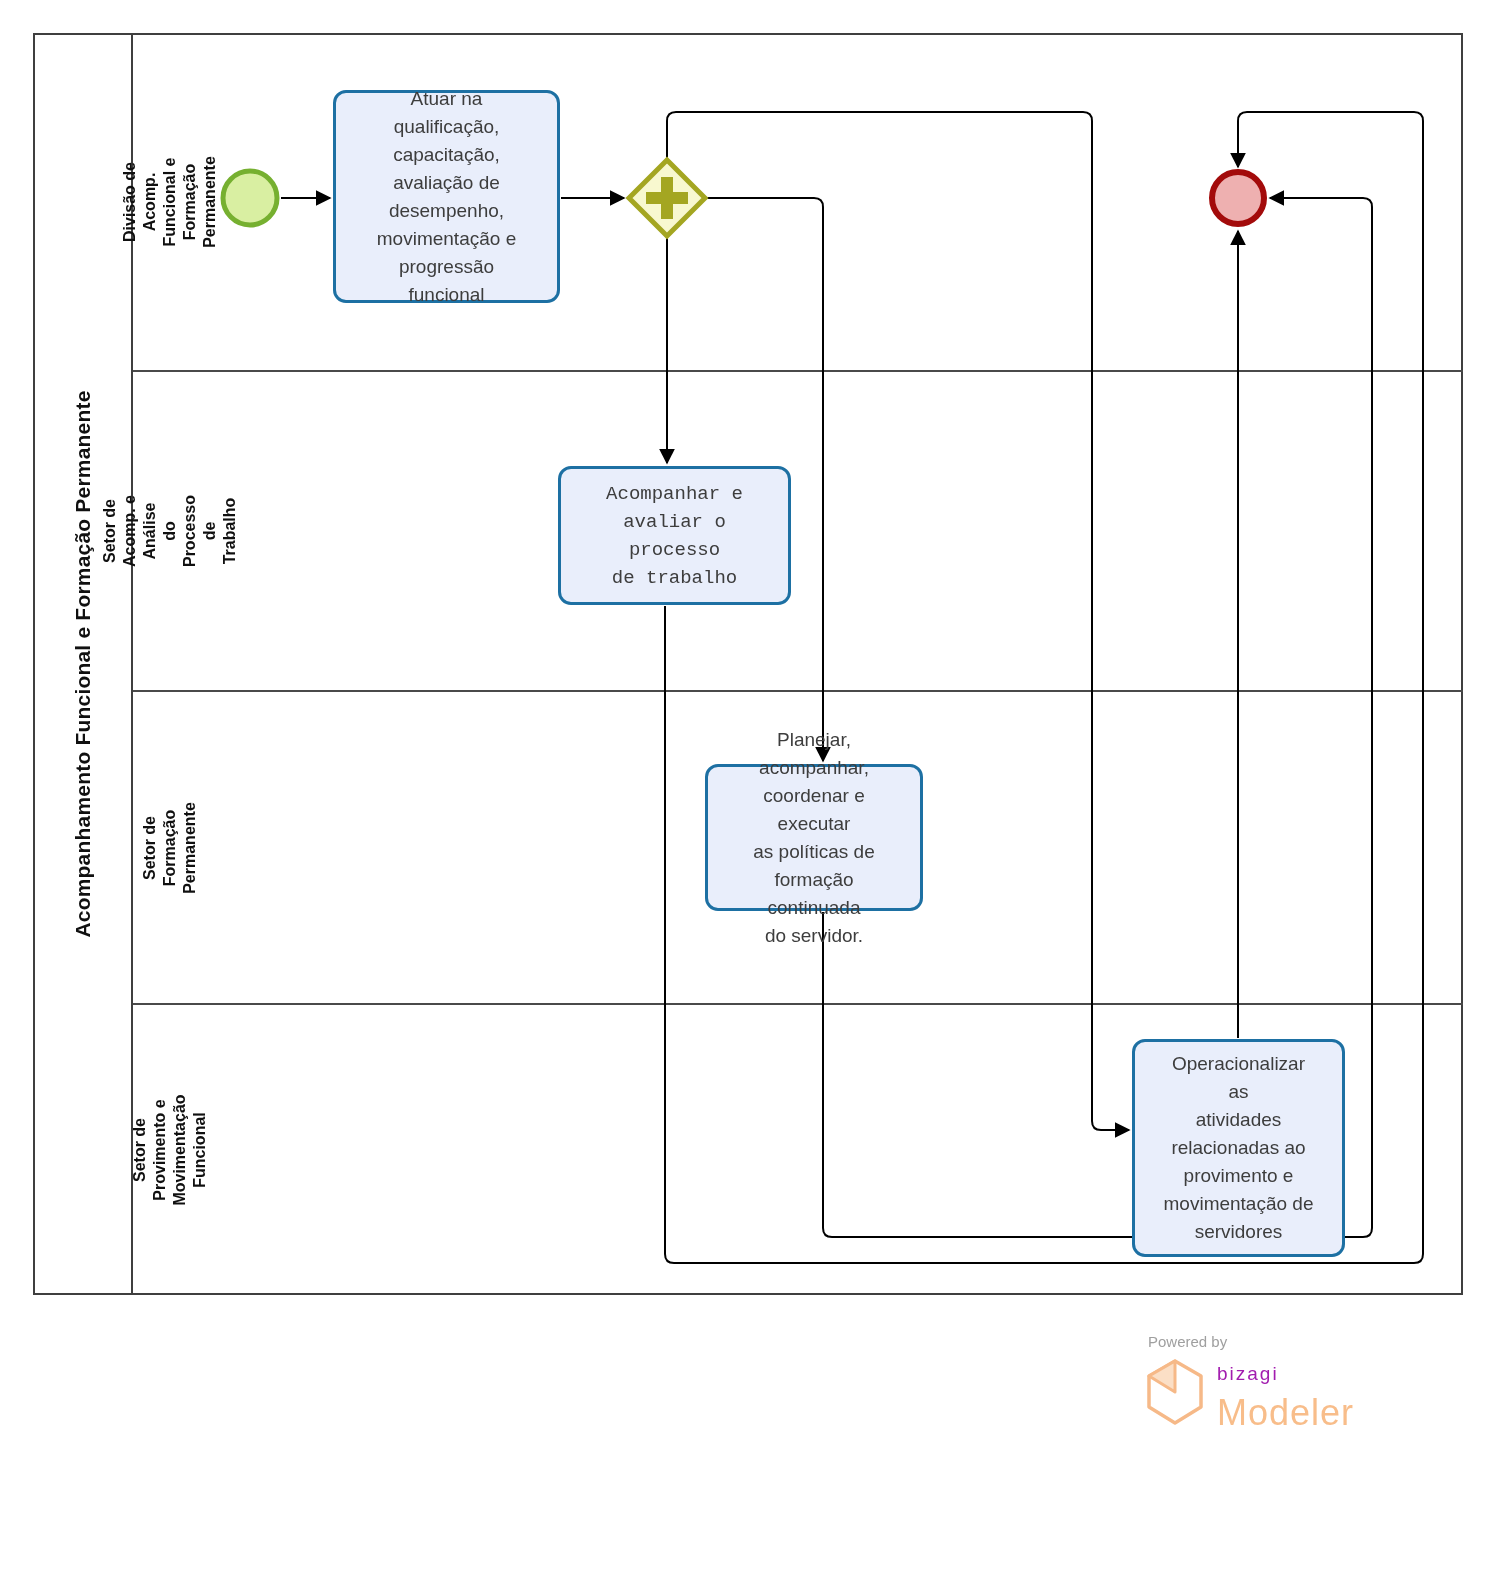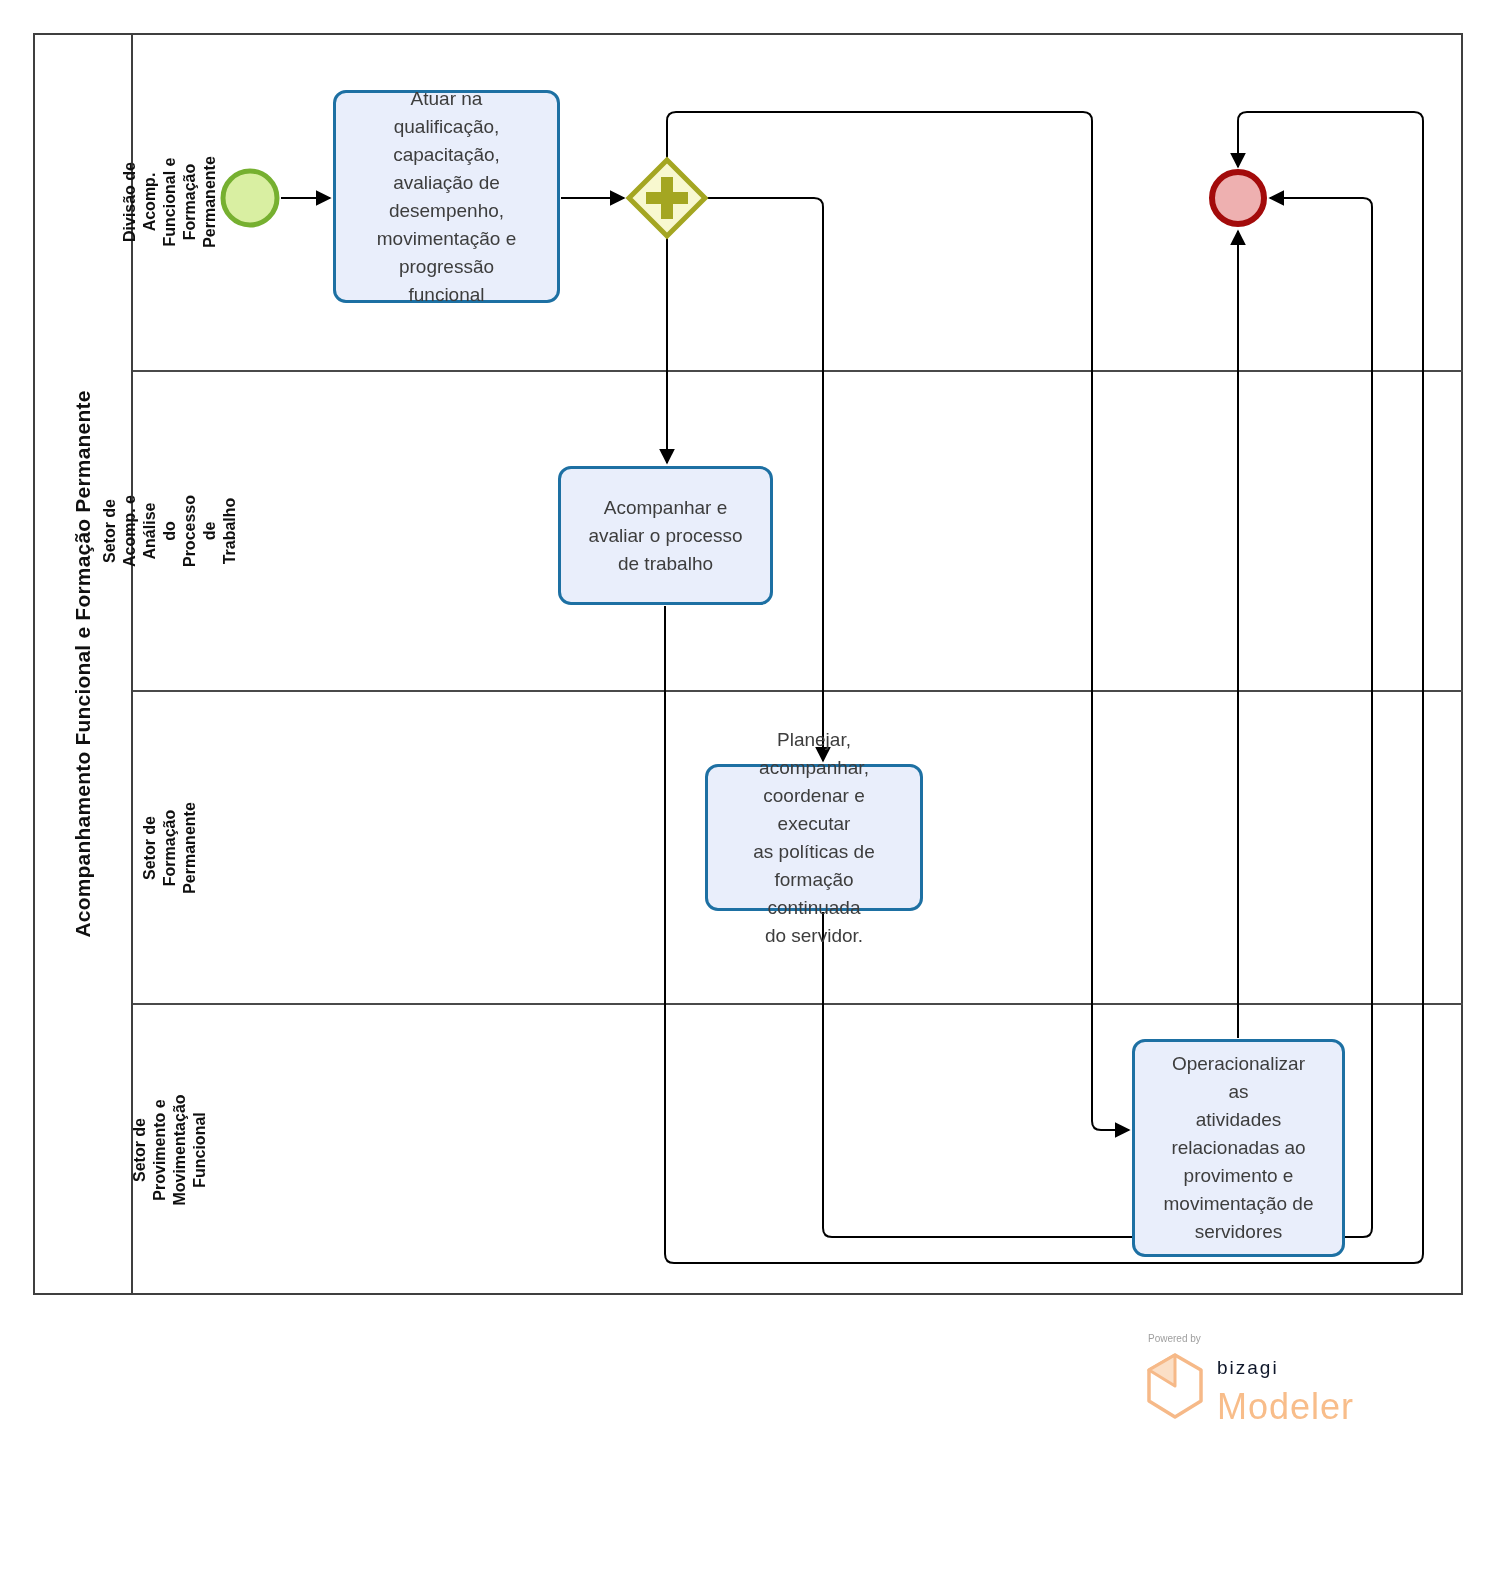--- a/index.html
+++ b/index.html
@@ -32,32 +32,32 @@
   }
   
   .task {
     position:absolute; box-sizing:border-box;
     border:3px solid #1d70a3; border-radius:13px; background:#e9eefb;
     display:flex; align-items:center; justify-content:center;
     text-align:center; color:#3d3d3d; font-size:19px; line-height:28px;
     padding:2px 26px; white-space:pre-line;
   }
   #task1 { left:333px; top:90px;   width:227px; height:213px; }
-  #task2 { left:558px; top:466px;  width:215px; height:139px; }
+  #task2 { left:558px; top:466px;  width:233px; height:139px;font-family:Liberation Mono, monospace; }
   #task3 { left:705px; top:764px;  width:218px; height:147px; }
   #task4 { left:1132px; top:1039px; width:213px; height:218px; }
   
   .overlay { position:absolute; left:0; top:0; }
   .flow { fill:none; stroke-width:2; }
   
   .logo { position:absolute; left:1147px; top:1333px; filter:blur(0.4px); }
-  .powered { font-size:10px; color:#9f9f9f; margin:0 0 9px 1px; }
+  .powered { font-size:15px; color:#9f9f9f; margin:0 0 9px 1px; }
   .logo-row { display:flex; align-items:flex-start; }
   .logo-texts { margin-left:14px; }
-  .bizagi  { font-size:19px; color:#0f172a; letter-spacing:2px; margin-top:4px; }
+  .bizagi  { font-size:19px; color:#a21caf; letter-spacing:2px; margin-top:4px; }
   .modeler { font-size:36px; color:#f8bd8a; letter-spacing:1px; margin-top:7px; }
 </style>
 </head>
 <body>
 
 <div class="canvas">
 
   <div class="pool-border"></div>
   <div class="title-divider"></div>
   <div class="lane-divider" style="top:370px;"></div>

